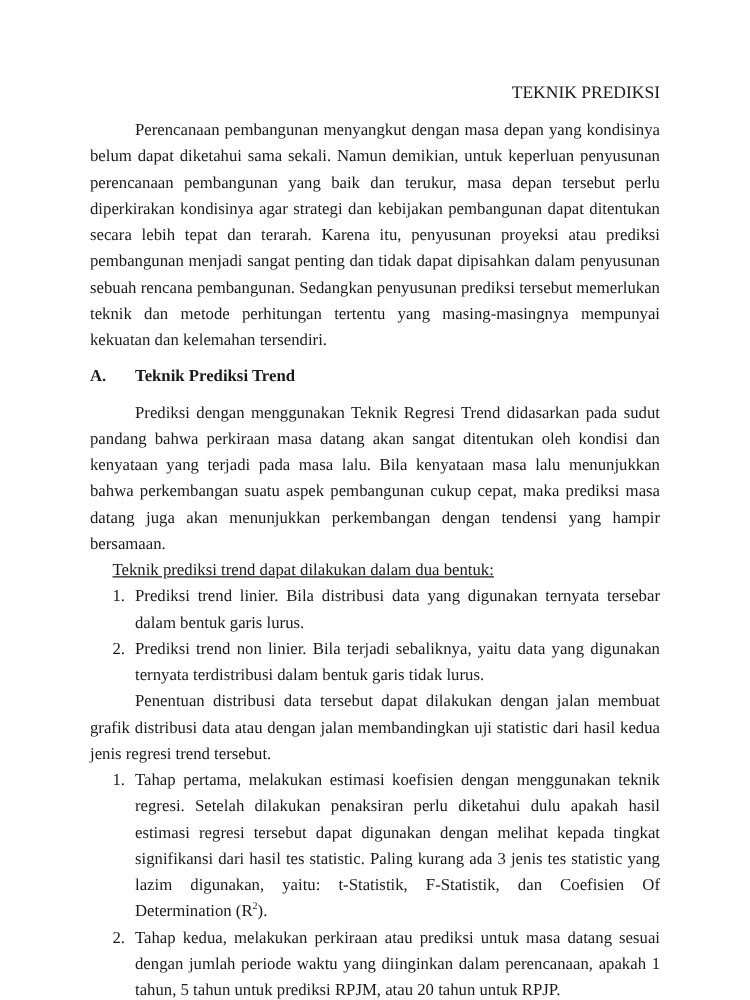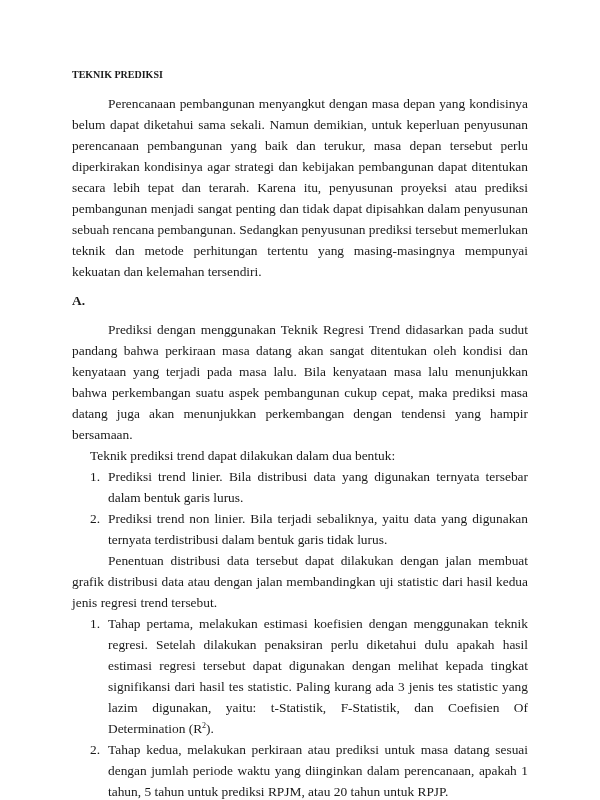--- a/index.html
+++ b/index.html
@@ -17,35 +17,36 @@
   }
   .page {
     position: absolute;
     left: 72px;
     top: 64px;
     width: 456px;
     font-size: 13.4px;
     line-height: 21px;
   }
   .title {
-    text-align: left;
-    font-weight: bold;
-    font-size: 10px;
+    text-align: right;
+    font-weight: normal;
+    font-size: 14px;
     margin: 0 0 8px 0;
     line-height: 21px;
   }
   p {
     margin: 0;
     text-align: justify;
   }
   .indent-first {
     text-indent: 36px;
   }
   .indent-half {
     padding-left: 18px;
+    text-decoration: underline;
   }
   .section-heading {
     font-weight: bold;
     margin: 8px 0 8px 0;
     display: flex;
   }
   .section-heading .letter {
     width: 36px;
     flex: 0 0 36px;
   }
@@ -74,20 +75,21 @@
 </head>
 <body>
 
 <div class="page">
   <div class="title">TEKNIK PREDIKSI</div>
 
   <p class="indent-first">Perencanaan pembangunan menyangkut dengan masa depan yang kondisinya belum dapat diketahui sama sekali. Namun demikian, untuk keperluan penyusunan perencanaan pembangunan yang baik dan terukur, masa depan tersebut perlu diperkirakan kondisinya agar strategi dan kebijakan pembangunan dapat ditentukan secara lebih tepat dan terarah. Karena itu, penyusunan proyeksi atau prediksi pembangunan menjadi sangat penting dan tidak dapat dipisahkan dalam penyusunan sebuah rencana pembangunan. Sedangkan penyusunan prediksi tersebut memerlukan teknik dan metode perhitungan tertentu yang masing-masingnya mempunyai kekuatan dan kelemahan tersendiri.</p>
 
   <div class="section-heading">
     <span class="letter">A.</span>
+    <span>Teknik Prediksi Trend</span>
   </div>
 
   <p class="indent-first">Prediksi dengan menggunakan Teknik Regresi Trend didasarkan pada sudut pandang bahwa perkiraan masa datang akan sangat ditentukan oleh kondisi dan kenyataan yang terjadi pada masa lalu. Bila kenyataan masa lalu menunjukkan bahwa perkembangan suatu aspek pembangunan cukup cepat, maka prediksi masa datang juga akan menunjukkan perkembangan dengan tendensi yang hampir bersamaan.</p>
 
   <p class="indent-half">Teknik prediksi trend dapat dilakukan dalam dua bentuk:</p>
 
   <ol class="list">
     <li>
       <span class="num">1.</span>
       <span class="text">Prediksi trend linier. Bila distribusi data yang digunakan ternyata tersebar dalam bentuk garis lurus.</span>

